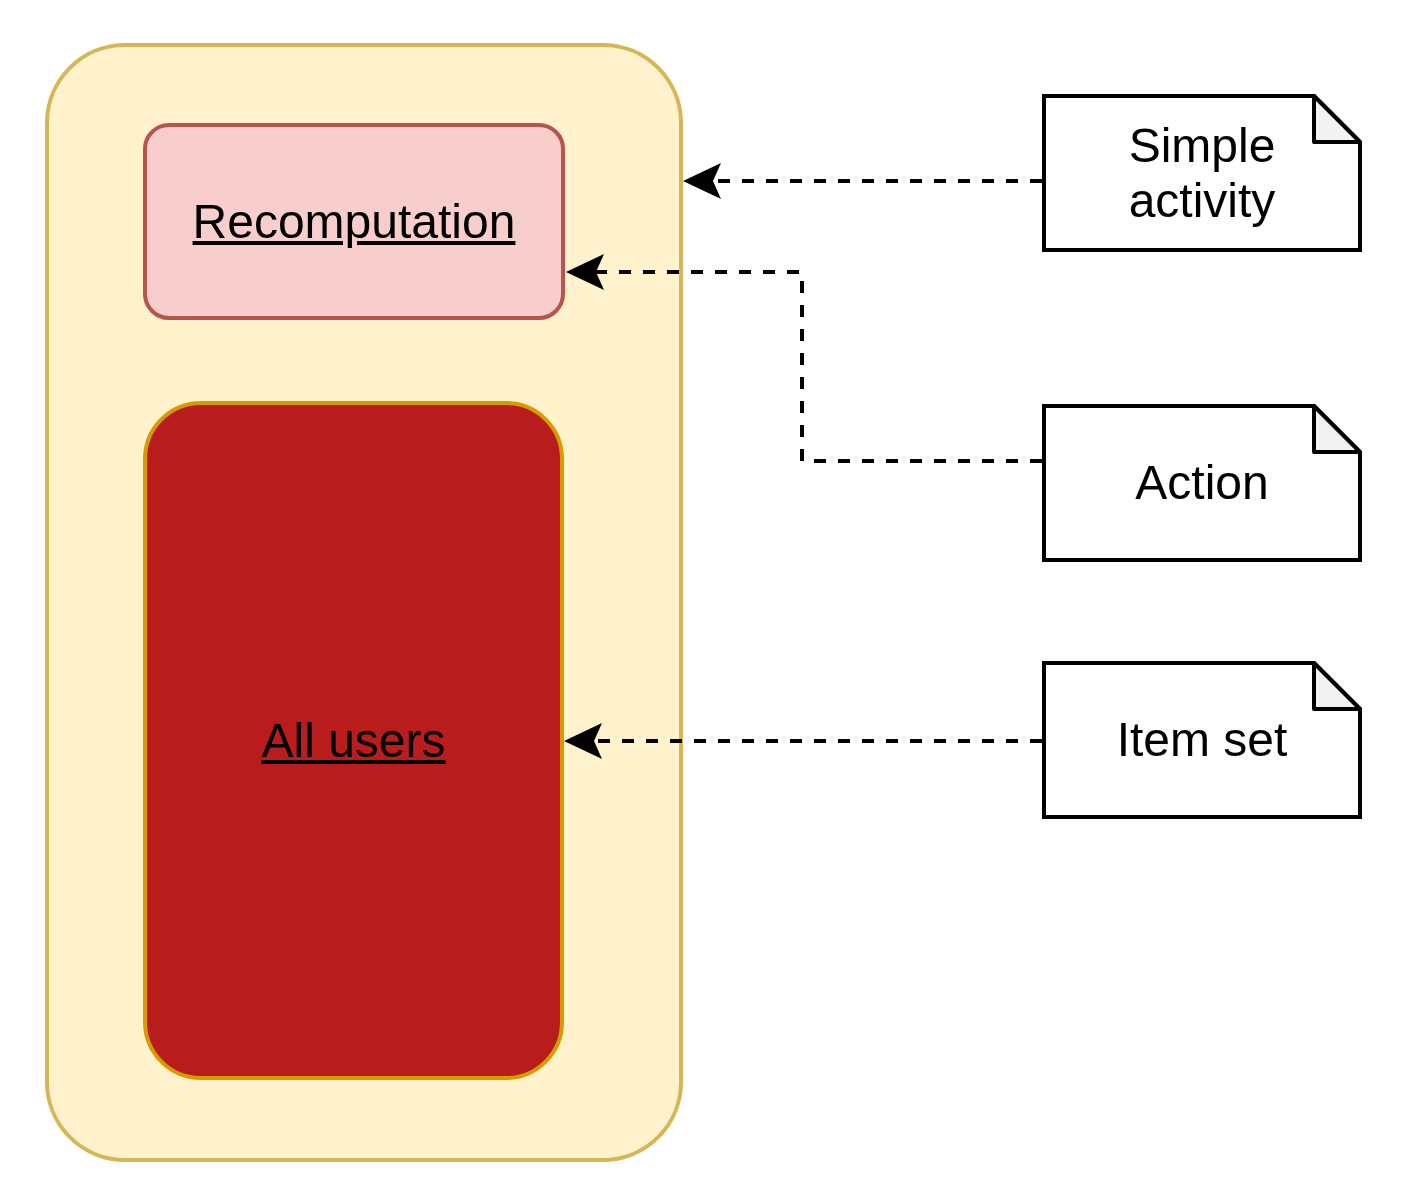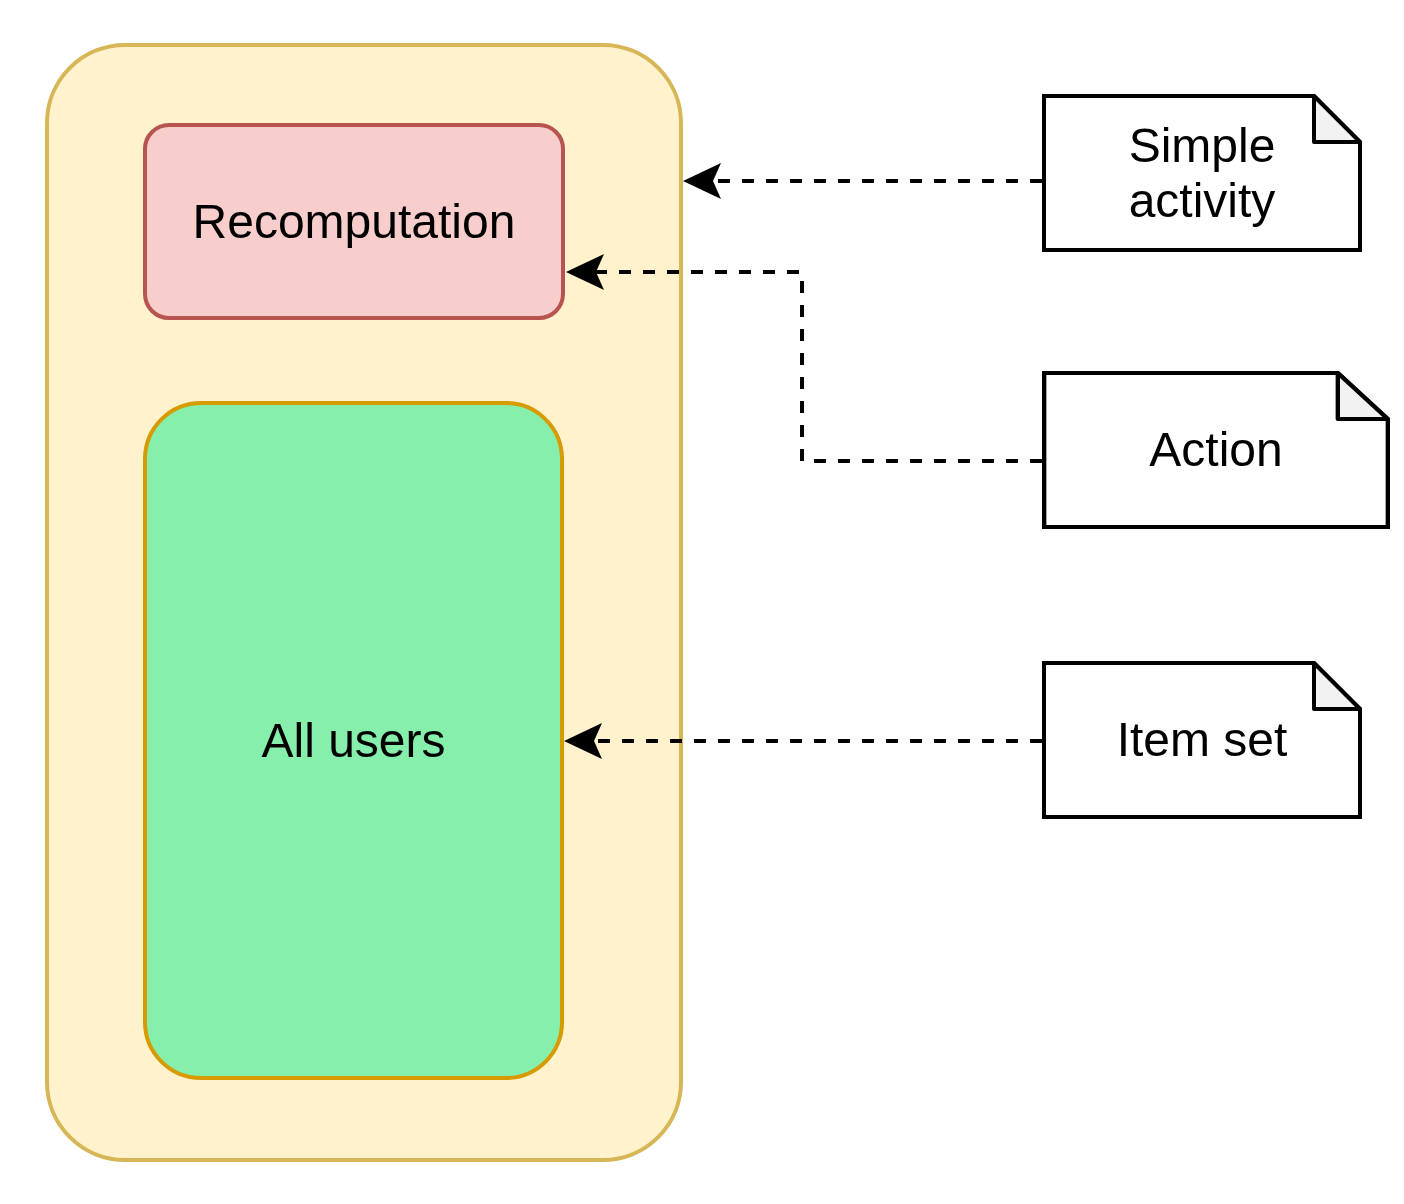--- a/index.html
+++ b/index.html
@@ -11,20 +11,21 @@
   .canvas {
     position: relative;
     width: 1404px;
     height: 1204px;
     background: #ffffff;
     overflow: hidden;
   }
   .shape {
     position: absolute;
     box-sizing: border-box;
+    text-decoration: underline;
   }
   .group-container {
     left: 45px;
     top: 43px;
     width: 638px;
     height: 1119px;
     background: #FFF2CC;
     border: 4px solid #D6B656;
     border-radius: 80px;
   }
@@ -44,32 +45,32 @@
     height: 197px;
     background: #F8CECC;
     border: 4px solid #B85450;
     border-radius: 26px;
   }
   .box-all-users {
     left: 143px;
     top: 401px;
     width: 421px;
     height: 679px;
-    background: #86efac;
+    background: #b91c1c;
     border: 4px solid #D79B00;
     border-radius: 58px;
   }
   .note {
     position: absolute;
     left: 1042px;
     width: 320px;
     height: 158px;
   }
   .note-1 { top: 86px; margin-top: 8px; }
-  .note-2 { top: 371px; padding-left: 28px; }
+  .note-2 { top: 404px; }
   .note-3 { top: 661px; border-radius: 24px; }
   .note svg.note-shape {
     position: absolute;
     left: 0;
     top: 0;
     width: 100%;
     height: 100%;
     display: block;
   }
   .note-label {

